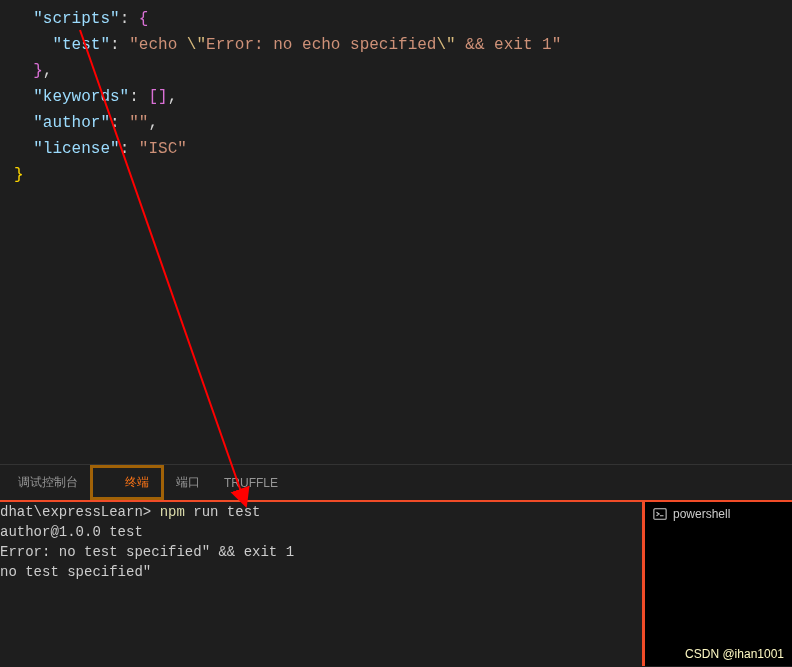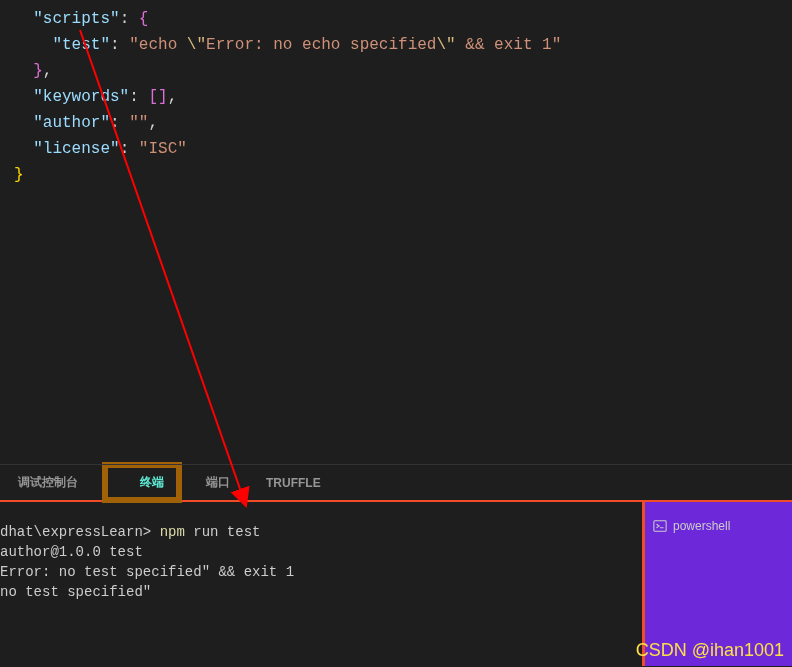--- a/index.html
+++ b/index.html
@@ -34,52 +34,51 @@
       pointer-events: none;
     }
     .panel-tabs {
       height: 35px;
       display: flex;
       align-items: center;
       padding-left: 6px;
       font-family: "Microsoft YaHei", sans-serif;
       font-size: 12px;
       color: #969696;
-      gap: 12px;
-      font-weight: bold;
+      gap: 0;
     }
     .tab {
       padding: 6px 12px;
       cursor: pointer;
     }
     .tab.active {
-      color: #5eead4;
-      border: 6px solid #a16207;
+      color: #f97316;
+      border: 3px solid #a16207;
       padding-left: 32px;
     }
     .terminal-area {
       display: flex;
       border-top: 2px solid #f14c28;
       height: 166px;
     }
     .terminal-content {
       flex: 1;
-      padding: 20px 0 0 0;
+      padding: 0 0 0 0;
       font-size: 14px;
       line-height: 20px;
       color: #cccccc;
       overflow: hidden;
     }
     .term-line { white-space: pre; }
     .yellow { color: #dcdcaa; }
     .terminal-sidebar {
       width: 150px;
       border-left: 3px solid #f14c28;
-      background: #6d28d9;
-      padding-top: 14px;
+      background: #000000;
+      padding-top: 2px;
       font-family: "Microsoft YaHei", sans-serif;
       font-size: 12px;
       color: #cccccc;
     }
     .term-item {
       display: flex;
       align-items: center;
       gap: 6px;
       padding: 3px 4px 3px 8px;
       cursor: pointer;
@@ -89,22 +88,22 @@
       height: 14px;
       display: inline-flex;
       align-items: center;
       justify-content: center;
     }
     .watermark {
       position: absolute;
       bottom: 6px;
       right: 8px;
       font-family: sans-serif;
-      font-size: 18px;
-      color: #fde047;
+      font-size: 12px;
+      color: #fef9c3;
       margin-top: 17px;
     }
   </style>
 </head>
 <body>
 
 <div class="editor-area">
   <div id="code-container">
       <div class="code-line">  <span class="str-key">"scripts"</span><span class="punct">: </span><span class="brace-p">{</span></div>
       <div class="code-line">    <span class="str-key">"test"</span><span class="punct">: </span><span class="str-val">"echo </span><span class="escape">\"</span><span class="str-val">Error: no echo specified</span><span class="escape">\"</span><span class="str-val"> &amp;&amp; exit 1"</span></div>

